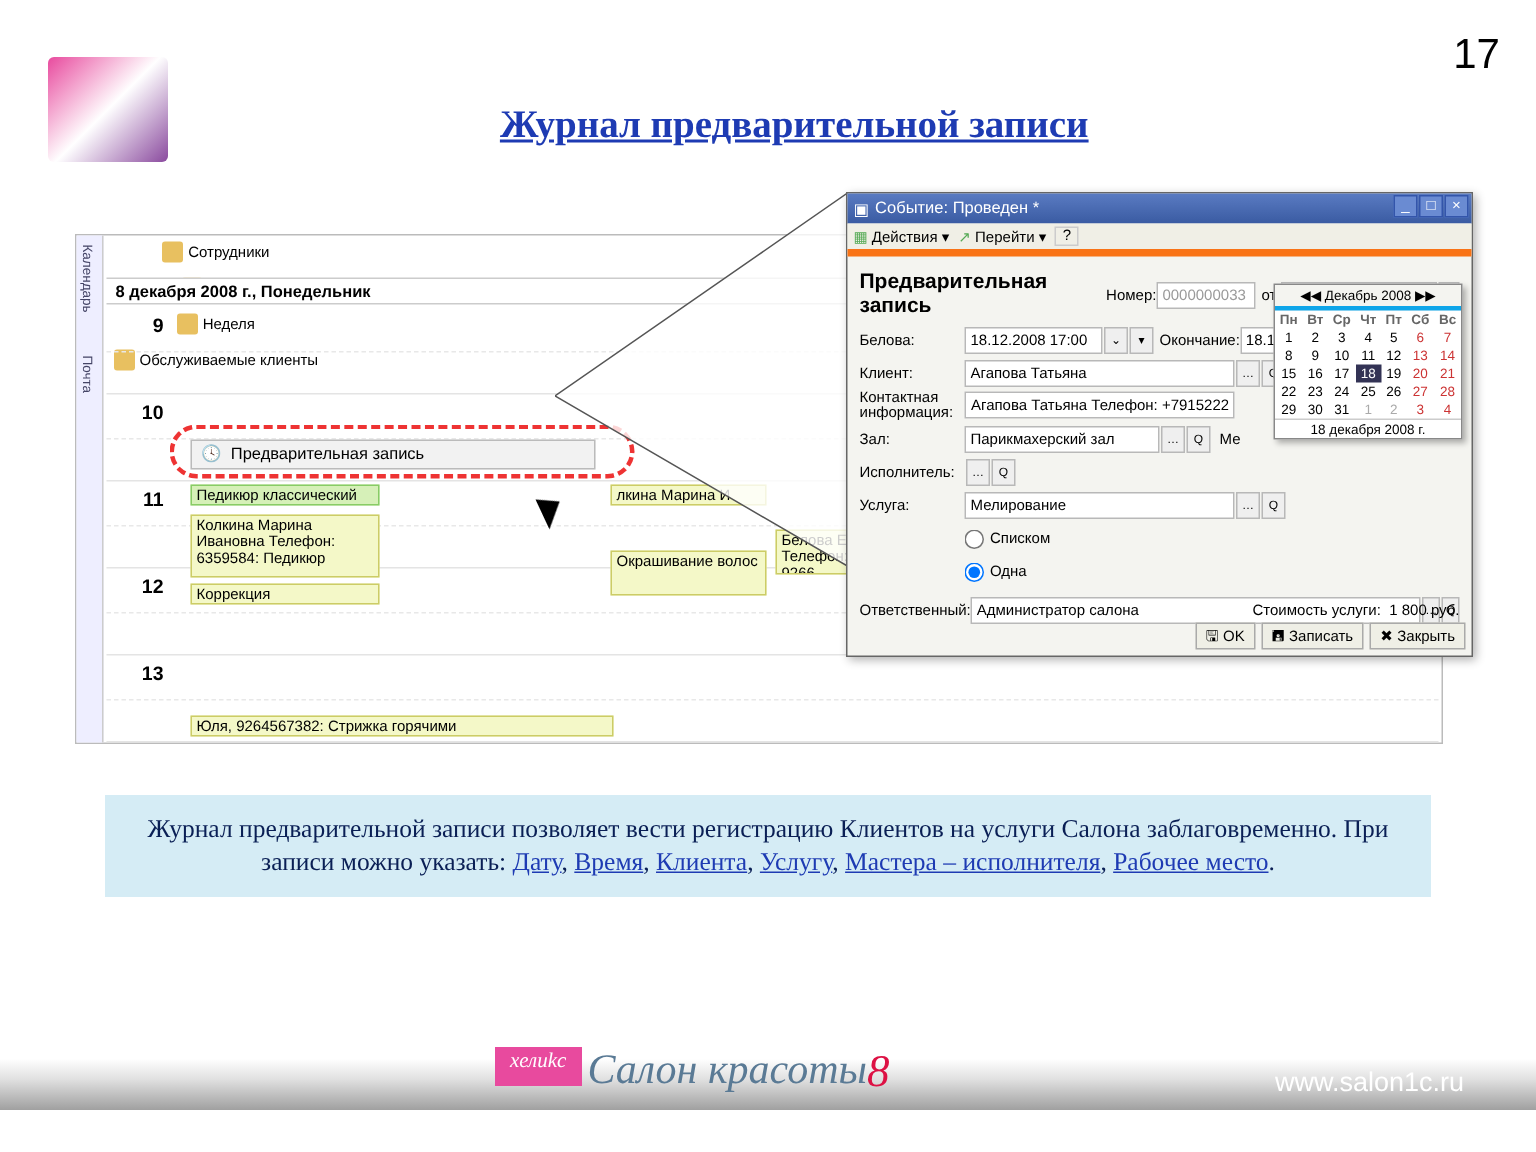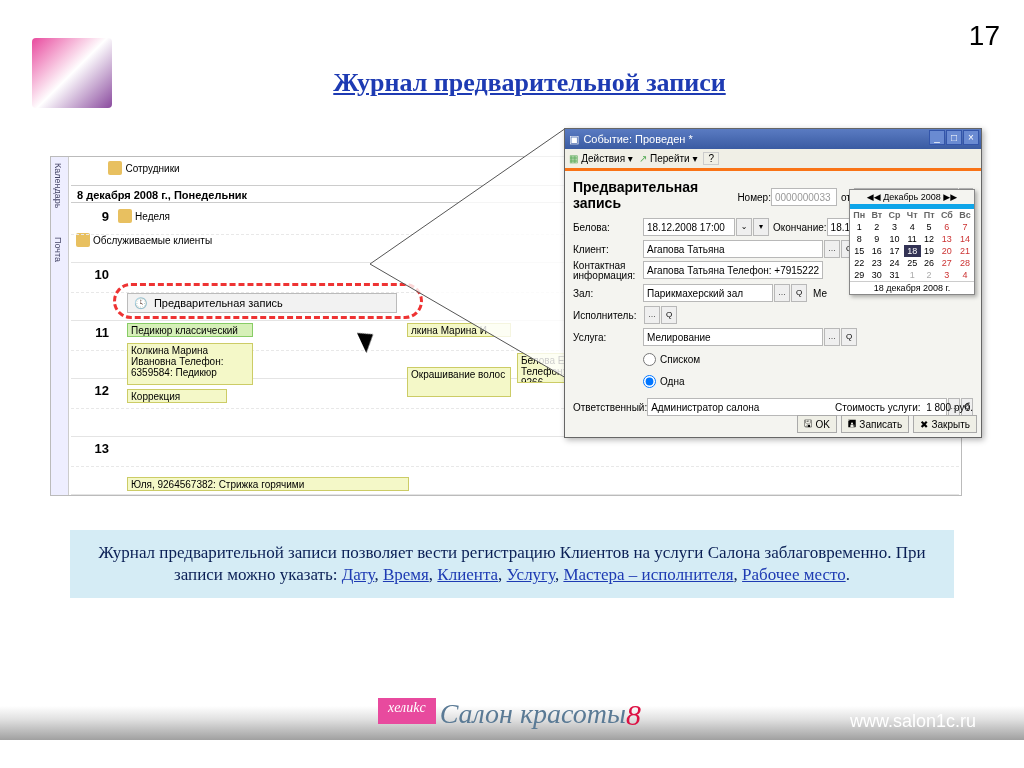--- a/index.html
+++ b/index.html
@@ -30,48 +30,48 @@
   .cursor { position: absolute; width: 0; height: 0; }
   .cursor:before { content:""; position:absolute; width:0; height:0; border-left:14px solid #000; border-top:8px solid transparent; border-bottom:14px solid transparent; transform:rotate(-25deg); filter:drop-shadow(1px 1px 0 #fff) drop-shadow(-1px -1px 0 #fff);}
   
   .wedge { position: absolute; fill: #fff; stroke: #000; stroke-width: 1; }
 
   
   .modal { position: absolute; top: 128px; left: 564px; width: 418px; height: 310px; background: #f4f4f0; border: 1px solid #666; font-size: 10px; box-shadow: 2px 2px 6px rgba(0,0,0,.3); }
   .modal-title { height: 20px; background: linear-gradient(#5a7bc2, #3a5ba2); color: #fff; font-size: 11px; display: flex; align-items: center; padding: 0 4px; }
   .winbtns { position:absolute; right:2px; top:1px; display:flex; gap:1px;}
   .winbtn { width:16px; height:15px; background:#6a8bd2; border:1px solid #35a; font-size:10px; color:#fff; text-align:center; line-height:13px;}
-  .modal-toolbar { height: 22px; background: #f0efe6; border-bottom: 3px solid #f97316; display: flex; align-items: center; padding: 0 4px; gap: 6px; font-size: 10px; text-align: right; }
+  .modal-toolbar { height: 22px; background: #f0efe6; border-bottom: 5px solid #f97316; display: flex; align-items: center; padding: 0 4px; gap: 6px; font-size: 10px; text-align: right; }
   .modal-body { padding: 6px 8px; }
   .form-title { font-size: 14px; font-weight: bold; margin-bottom: 4px; display:inline-block;}
   .form-row { display: flex; align-items: center; margin: 2px 0; min-height: 20px; }
   .form-lbl { width: 70px; font-size: 10px; }
   .form-inp { flex: 0 0 auto; height: 18px; border: 1px solid #b8b8b8; background: #fff; padding: 0 3px; font-size: 10px; }
   .mini-btn { width: 16px; height: 18px; border: 1px solid #b8b8b8; background: #efefef; font-size: 8px; text-align: center; line-height: 16px; margin-left:1px;}
   
   .cal { position: absolute; right: 6px; top: 60px; width: 126px; background: #fff; border: 1px solid #888; font-size: 9px; box-shadow: 2px 2px 4px rgba(0,0,0,.3); }
-  .cal-hdr { text-align: center; padding: 2px; border-bottom: 5px solid #0ea5e9; background:#f4f4f0;}
+  .cal-hdr { text-align: center; padding: 2px; border-bottom: 3px solid #0ea5e9; background:#f4f4f0;}
   .cal table { width: 100%; border-collapse: collapse; }
   .cal th, .cal td { text-align: center; padding: 1px; font-size: 9px; }
   .cal th { color: #666; }
   .cal td.gray { color: #aaa; }
   .cal td.red { color: #c33; }
   .cal td.sel { background: #335; color: #fff; }
   .cal-ftr { text-align: center; border-top: 1px solid #ccc; padding: 1px; font-size: 9px; }
   .modal-status { position:absolute; bottom:24px; right:8px; font-size:10px;}
   .modal-actions { position: absolute; bottom: 2px; right: 4px; height: 20px; display: flex; gap: 4px; }
   .act-btn { display: flex; align-items: center; gap: 3px; border: 1px solid #aaa; background: #efefe6; padding: 0 6px; font-size: 10px; height: 18px; }
 
   
   .desc-box { position: absolute; top: 530px; left: 70px; width: 884px; background: #d5ecf5; padding: 12px 18px; font-family: "Times New Roman", serif; font-size: 17px; color: #0a1f55; text-align: center; line-height: 1.3; }
   .desc-box .lnk { text-decoration: underline; color: #1e3bb3; }
 
   
   .footer { position: absolute; bottom: 28px; left: 0; width: 100%; height: 34px; background: linear-gradient(#fff, #e0e0e0 40%, #a0a0a0); }
-  .brand-strip { position: absolute; bottom: 28px; left: 0; height: 56px; display: flex; align-items: flex-end; margin-left: 48px; }
+  .brand-strip { position: absolute; bottom: 28px; left: 0; height: 56px; display: flex; align-items: flex-end; }
   .helix { background: #e84a9e; color: #fff; font-family: "Times New Roman", serif; font-style: italic; font-size: 14px; padding: 2px 10px 0 10px; height: 26px; margin-bottom: 16px; margin-left: 330px; position:relative;}
   .salon { font-family: "Times New Roman", serif; font-style: italic; font-size: 28px; color: #5a7a95; margin-left: 4px; margin-bottom: 10px; }
   .four { color: #d14; font-size: 30px; font-style: italic; font-family:"Times New Roman",serif; margin-bottom:8px;}
   .url { position: absolute; bottom: 36px; right: 48px; color: #fff; font-size: 18px; }
 </style>
 </head>
 <body>
 
 <div class="page-num">17</div>
 <div class="logo"></div>
@@ -114,21 +114,21 @@
     <div class="hour-row">
         <div class="hour-lbl">12</div>
       </div>
     <div class="hour-row">
         <div class="hour-lbl">13</div>
       </div>
 
     <div class="appt pre" style="left:56px; top:88px; width:270px; height:20px; font-size:11px; display:flex; align-items:center;">&nbsp;🕓&nbsp;&nbsp;<span>Предварительная запись</span></div>
     <div class="appt green" style="left:56px; top:118px; width:126px; height:14px">Педикюр классический</div>
     <div class="appt" style="left:56px; top:138px; width:126px; height:42px">Колкина Марина Ивановна Телефон: 6359584:  Педикюр</div>
-    <div class="appt" style="left:56px; top:184px; width:100px; height:14px">Коррекция</div>
+    <div class="appt" style="left:56px; top:184px; width:126px; height:14px">Коррекция</div>
     <div class="appt" style="left:336px; top:118px; width:104px; height:14px">лкина Марина И</div>
     <div class="appt" style="left:336px; top:162px; width:104px; height:30px">Окрашивание волос</div>
     <div class="appt" style="left:446px; top:148px; width:66px; height:30px">Белова Ек Телефон: 9266</div>
     <div class="appt" style="left:56px; top:272px; width:282px; height:14px">Юля, 9264567382:  Стрижка горячими</div>
   </div>
   <div class="highlight" style="left:62px; top:126px; width:310px; height:36px"></div>
   <div class="cursor" style="left:310px; top:172px"></div>
 </div>
 
 <svg class="wedge" style="position:absolute; left:370px; top:128px; width:200px; height:250px; pointer-events:none;">

